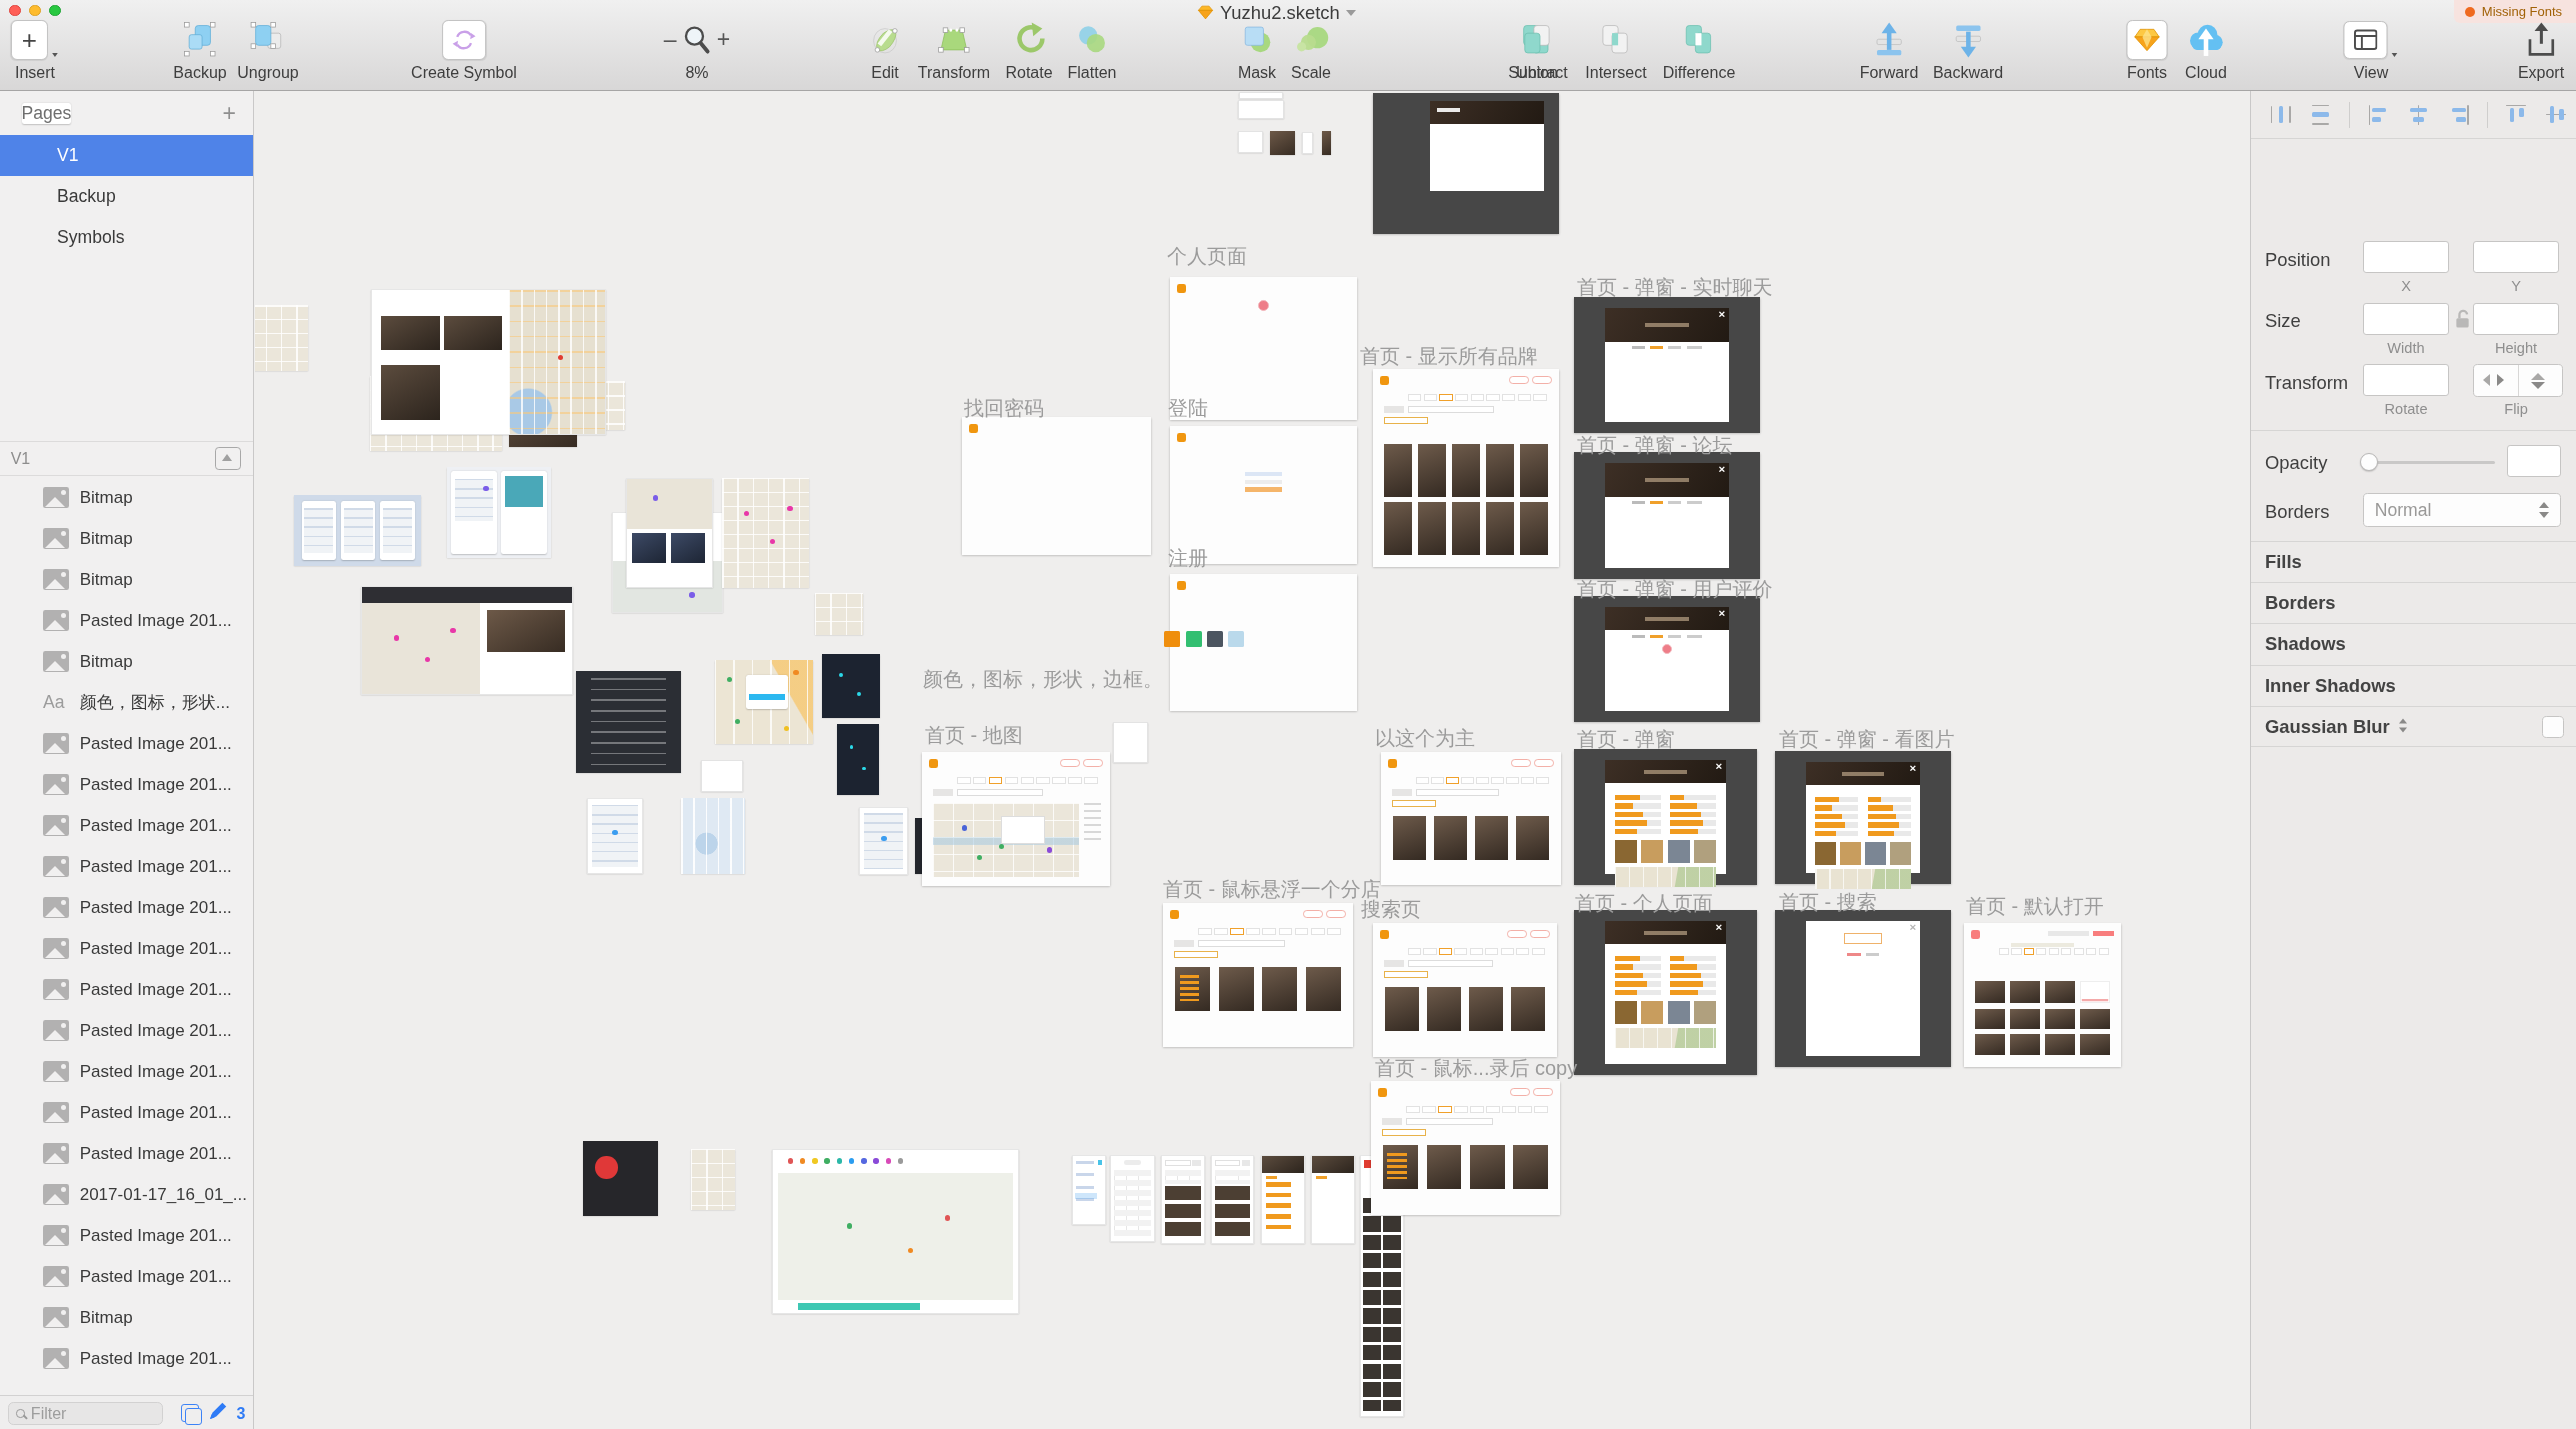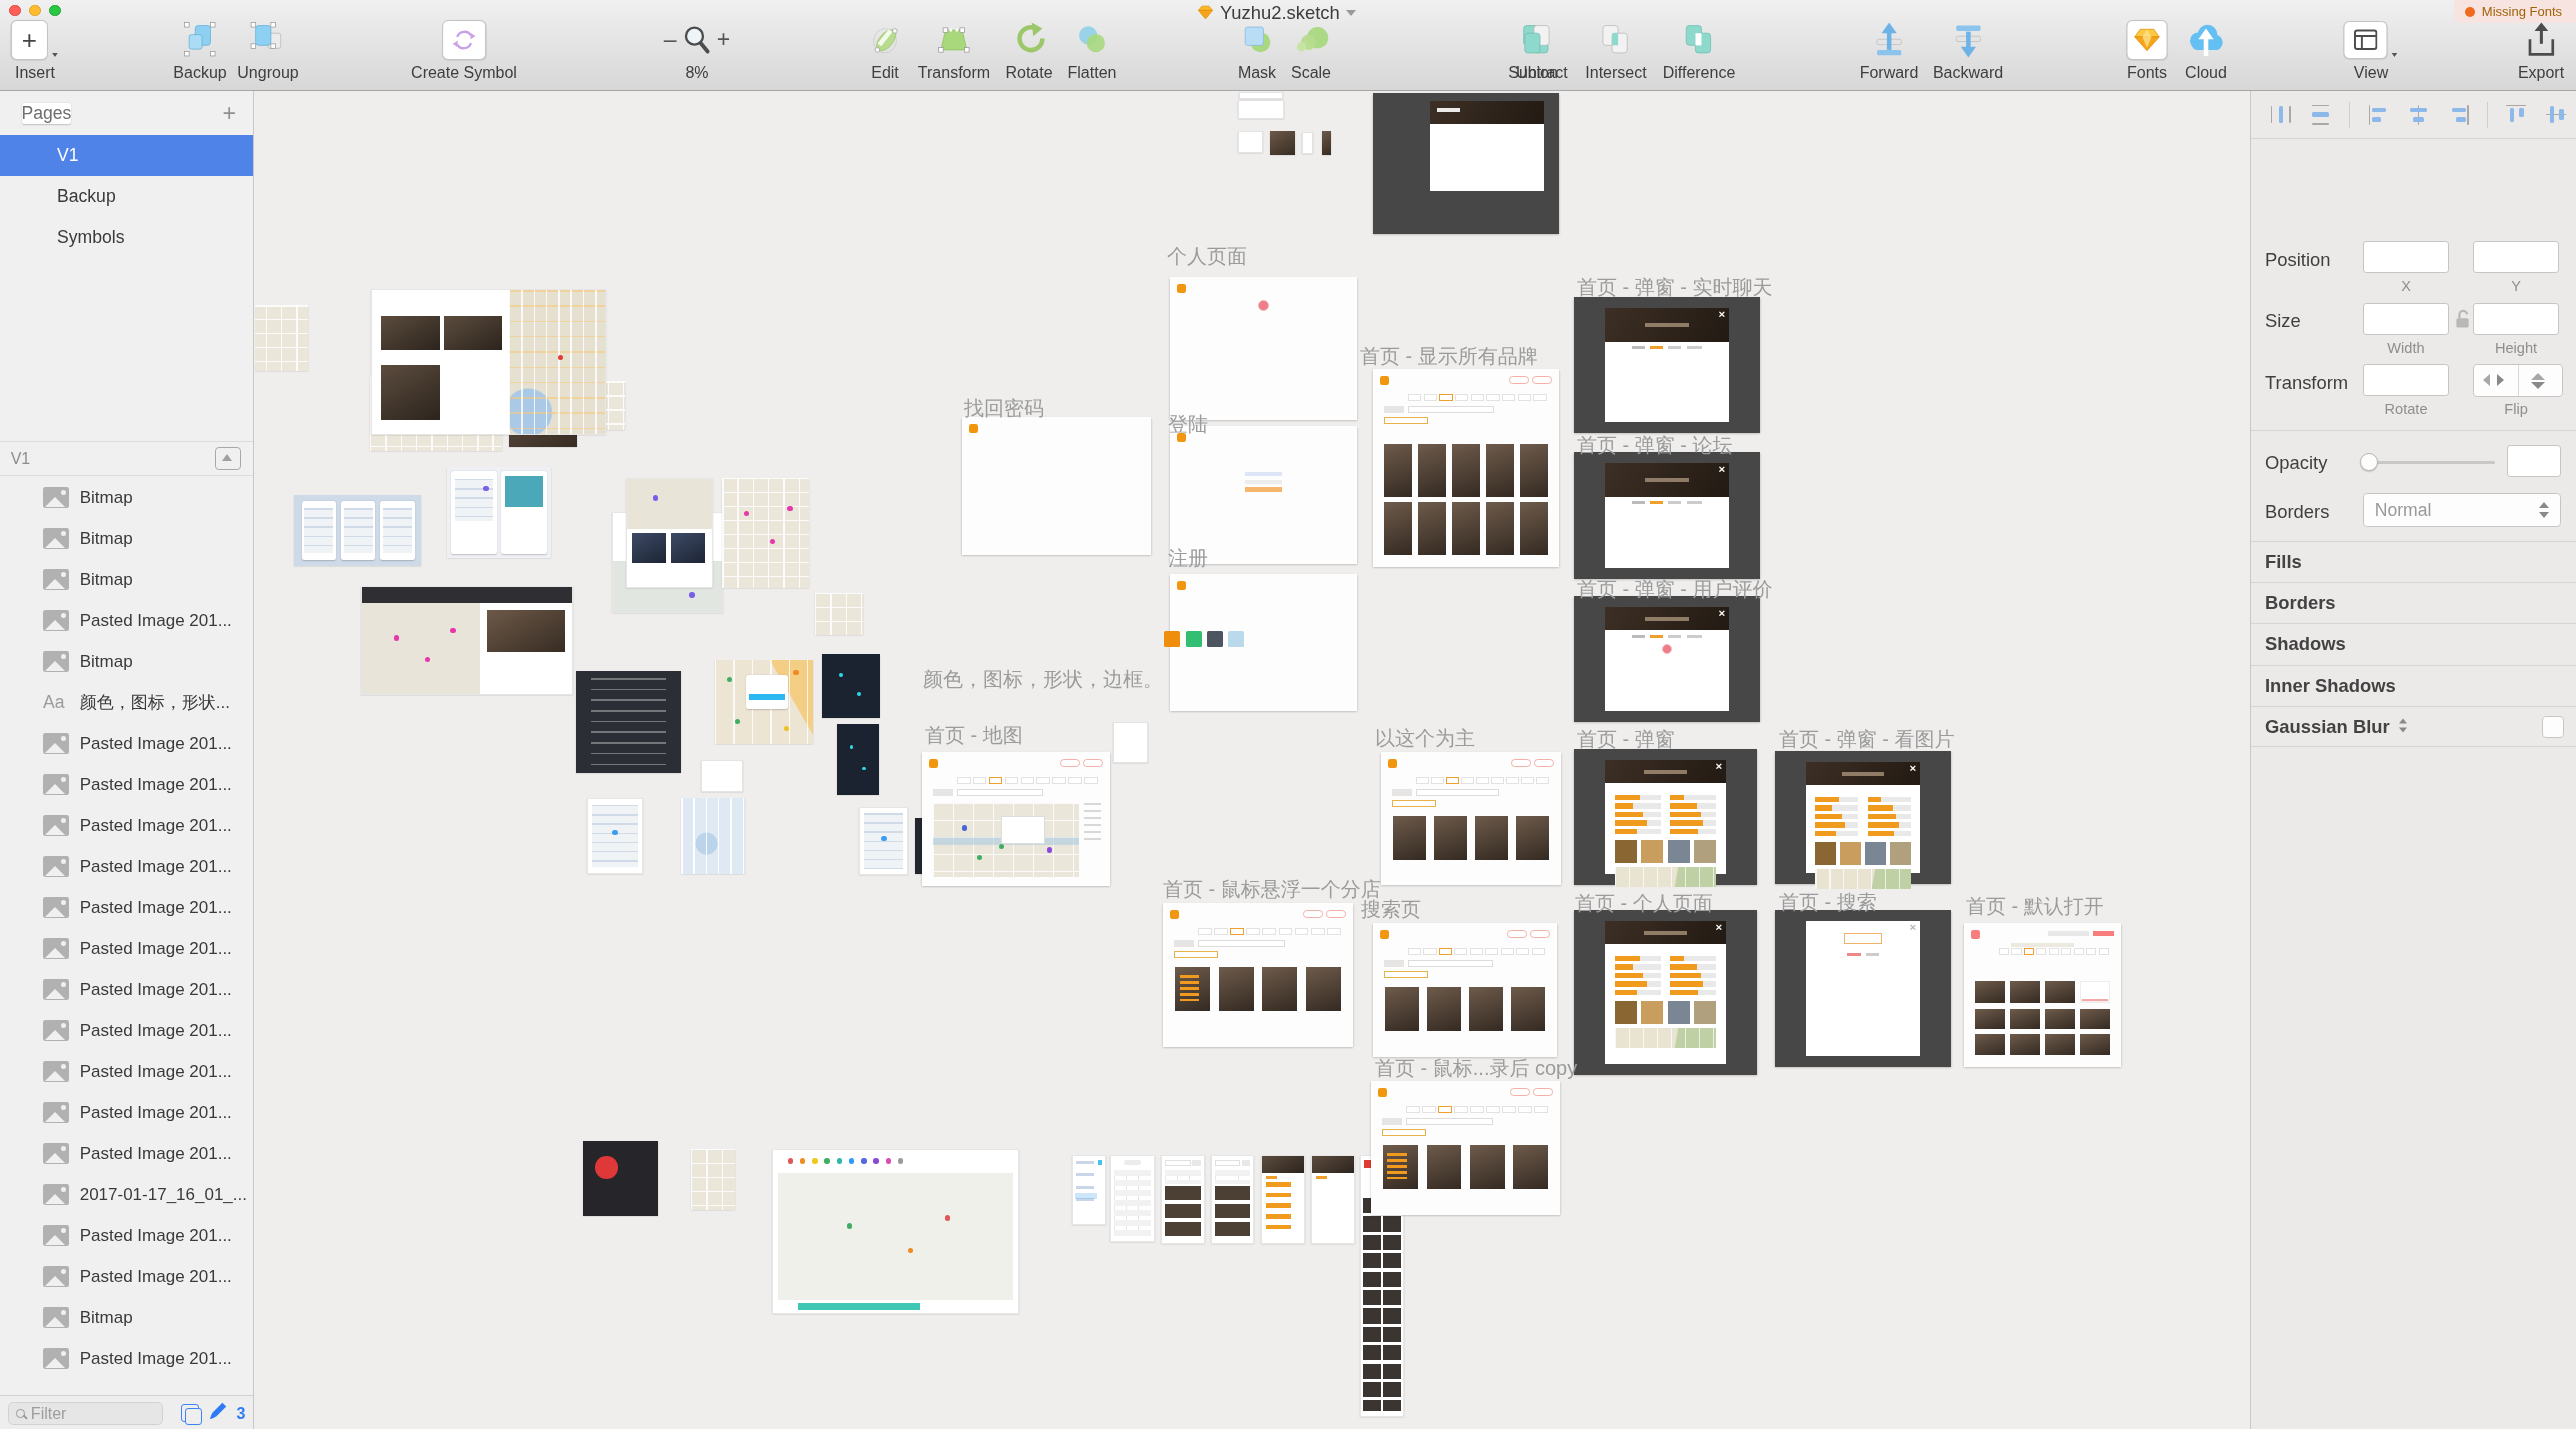--- a/index.html
+++ b/index.html
@@ -1287,21 +1287,21 @@
     <div class="th t-blank" style="left: 1056px; top: 1064px; width: 44px; height: 89px;">
       <i class="tph"></i>
       <i class="ttab"></i>
     </div>
     <div class="th strip" style="left: 1105px; top: 1064px; width: 44px; height: 262px;">
       <i class="sh"></i>
       <i class="srows"></i>
     </div>
     <div class="clabel" style="left: 709px; top: 304px;">找回密码</div>
     <div class="clabel" style="left: 912px; top: 152px;">个人页面</div>
-    <div class="clabel" style="left: 913px; top: 320px;">登陆</div>
+    <div class="clabel" style="left: 913px; top: 304px;">登陆</div>
     <div class="clabel" style="left: 913px; top: 454px;">注册</div>
     <div class="clabel" style="left: 1105px; top: 252px;">首页 - 显示所有品牌</div>
     <div class="clabel" style="left: 1322px; top: 183px;">首页 - 弹窗 - 实时聊天</div>
     <div class="clabel" style="left: 1322px; top: 341px;">首页 - 弹窗 - 论坛</div>
     <div class="clabel" style="left: 1322px; top: 485px;">首页 - 弹窗 - 用户评价</div>
     <div class="clabel" style="left: 1322px; top: 635px;">首页 - 弹窗</div>
     <div class="clabel" style="left: 1320px; top: 799px;">首页 - 个人页面</div>
     <div class="clabel" style="left: 1524px; top: 635px;">首页 - 弹窗 - 看图片</div>
     <div class="clabel" style="left: 1524px; top: 798px;">首页 - 搜索</div>
     <div class="clabel" style="left: 1711px; top: 802px;">首页 - 默认打开</div>

